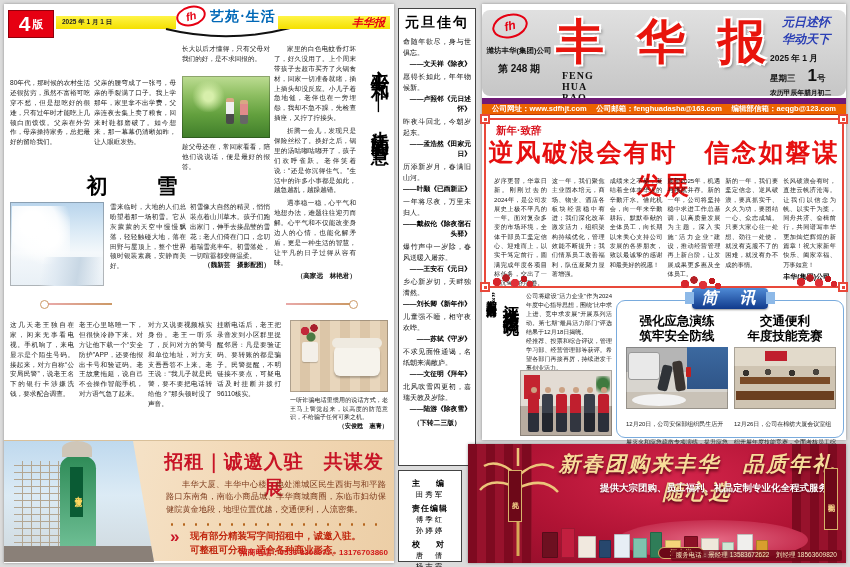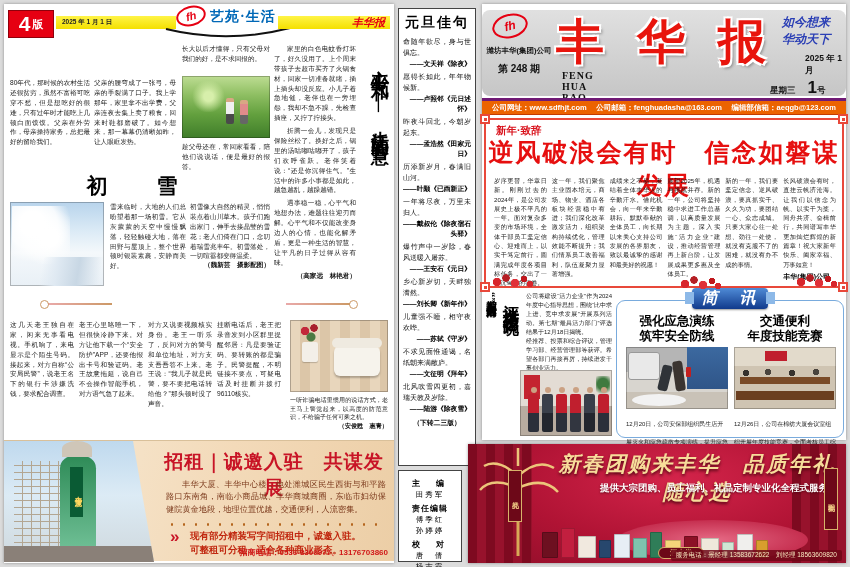--- a/index.html
+++ b/index.html
@@ -25,21 +25,21 @@
   
   .qbox{border:1px solid #444;background:#fff;padding:5px 4px;}
   .q{font-size:7px;line-height:1.5;text-align:justify;color:#111;}
   .qs{font-size:6.8px;font-weight:bold;text-align:right;margin:1px 0 3px;color:#000;}
   .stl{font-size:8px;font-weight:bold;letter-spacing:4px;text-align:center;margin:3px 0 1px;}
   .stn{font-size:7.5px;text-align:center;letter-spacing:2px;margin:1px 0;}
   
   .mast-gray{background:linear-gradient(180deg,#e0e0e0,#c6c6c6);border-radius:8px;}
   .big-char{font-family:"Liberation Serif",serif;font-weight:900;font-size:48px;color:#e8150d;
     text-shadow:-2px -2px 0 #fff,2px -2px 0 #fff,-2px 2px 0 #fff,2px 2px 0 #fff,3px 3px 3px rgba(0,0,0,.35);}
-  .orange-bar{background:#ec6300;border-top:3px solid #701a75;border-bottom:1px solid #c43b00;display:flex;justify-content:space-between;align-items:center;padding:0 10px;}
+  .orange-bar{background:#ec6300;border-top:6px solid #701a75;border-bottom:1px solid #c43b00;display:flex;justify-content:space-between;align-items:center;padding:0 10px;}
   .orange-bar span{color:#fff;font-weight:bold;font-size:7.5px;}
   .frame{border:2px solid #e8483a;position:absolute;background:#fff;}
   .corner{position:absolute;width:10px;height:10px;border:2px solid #e8483a;background:#fff;}
   .corner:after{content:"";position:absolute;left:2px;top:2px;width:3px;height:3px;background:#e8483a;}
   .flowers{position:absolute;width:44px;height:18px;z-index:3;background-image:
     radial-gradient(circle at 7px 9px,#d8262c 4px,transparent 4.5px),
     radial-gradient(circle at 16px 5px,#b51e24 3.5px,transparent 4px),
     radial-gradient(circle at 25px 10px,#e03038 4px,transparent 4.5px),
     radial-gradient(circle at 34px 6px,#c0171d 3px,transparent 3.5px),
     radial-gradient(circle at 40px 11px,#d8262c 3px,transparent 3.5px);}
@@ -195,23 +195,23 @@
       <span class="big-char">丰</span>
       <span class="big-char">华</span>
       <span class="big-char">报</span>
     </div>
     <div class="abs serif" style="left:80px;top:66px;width:198px;display:flex;justify-content:space-between;font-size:10px;font-weight:bold;letter-spacing:1px;color:#111;flex-direction:column;">
       <span>FENG</span>
       <span>HUA</span>
       <span>BAO</span>
     </div>
     <div class="abs" style="left:288px;top:10px;width:72px;">
-      <div class="serif" style="text-align:center;font-size:12px;font-weight:bold;font-style:italic;color:#2b3fb5;">如今想来</div>
+      <div class="serif" style="text-align:center;font-size:12px;font-weight:bold;font-style:italic;color:#2b3fb5;">元日述怀</div>
       <div class="serif" style="text-align:center;font-size:12px;font-weight:bold;font-style:italic;color:#2b3fb5;">华动天下</div>
-      <div style="font-size:8.5px;font-weight:bold;margin-top:5px;color:#111;margin-left:35px;">2025 年 1 月</div>
+      <div style="font-size:8.5px;font-weight:bold;margin-top:5px;color:#111;">2025 年 1 月</div>
       <div style="display:flex;align-items:baseline;margin-top:1px;">
         <span style="font-size:8.5px;font-weight:bold;color:#111;">星期三</span>
         <span style="font-size:17px;font-weight:bold;margin-left:12px;color:#111;">1</span>
         <span style="font-size:8.5px;font-weight:bold;color:#111;">号</span>
       </div>
       <div style="font-size:6.8px;font-weight:bold;margin-top:2px;color:#111;">农历甲辰年腊月初二</div>
     </div>
     <div class="abs orange-bar" style="left:0;top:94px;width:364px;height:17px;">
       <span>公司网址：www.sdfhjt.com</span>
       <span>公司邮箱：fenghuadasha@163.com</span>

